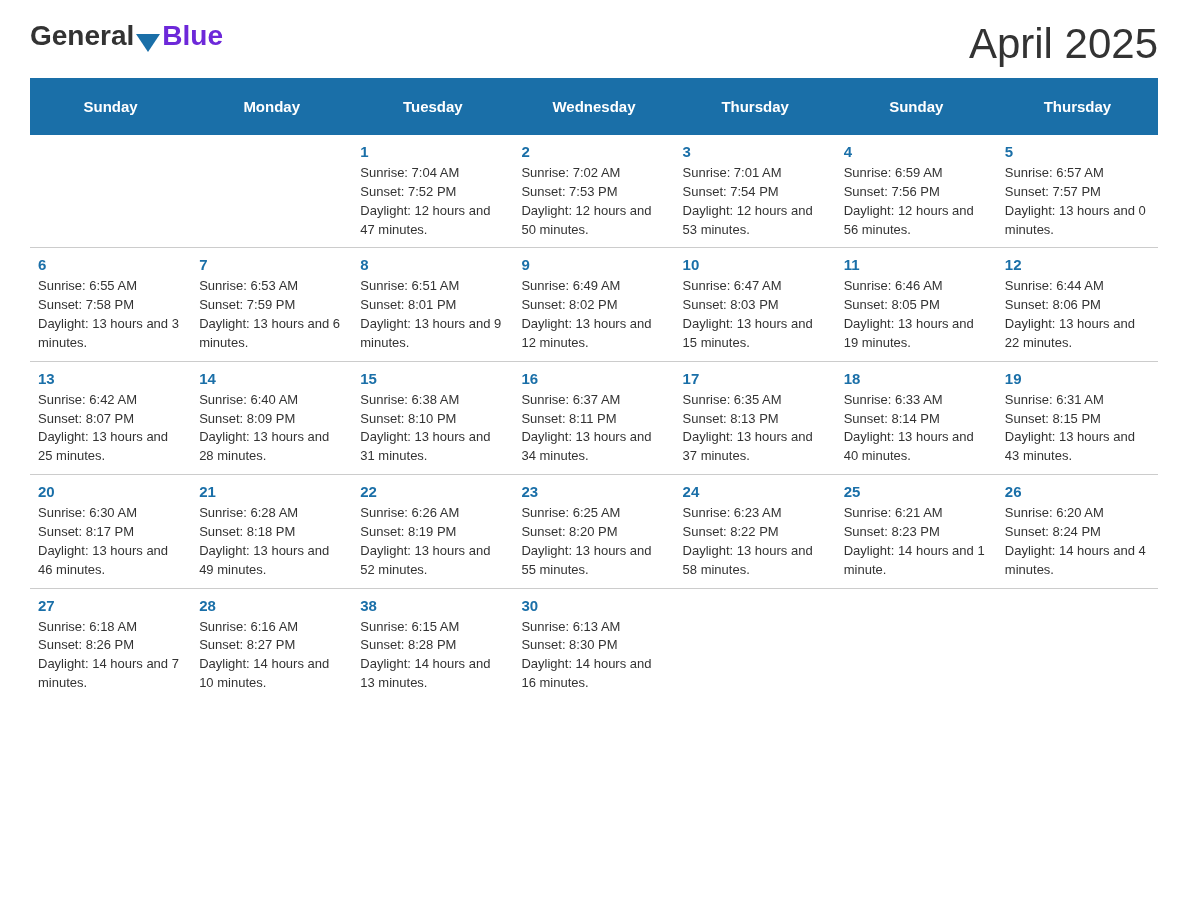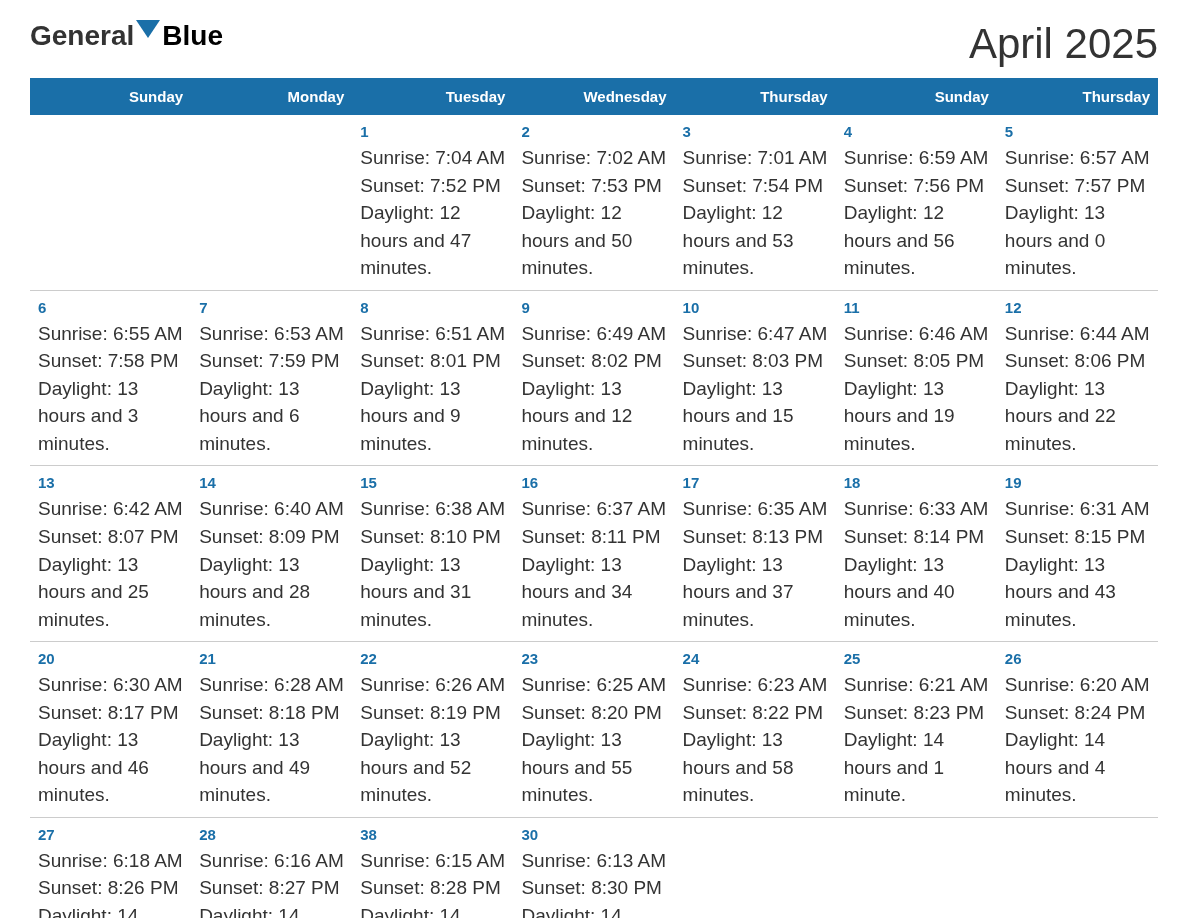--- a/index.html
+++ b/index.html
@@ -16,37 +16,37 @@
       align-items: flex-start;
       margin-bottom: 10px;
     }
     .logo {
       display: flex;
       flex-direction: column;
       align-items: flex-start;
     }
     .logo-text {
       display: flex;
-      align-items: flex-start;
+      align-items: flex-end;
       font-size: 28px;
       font-weight: bold;
       color: #333;
     }
     .logo-general { color: #333; }
     .logo-arrow {
       width: 0;
       height: 0;
       border-left: 12px solid transparent;
       border-right: 12px solid transparent;
       border-top: 18px solid #1a6fa8;
       margin: 0 2px;
       display: inline-block;
     }
     .logo-blue {
-      color: #000000;
+      color: #6d28d9;
       font-size: 28px;
       font-weight: bold;
     }
     .title-block {
       text-align: right;
     }
     .month-title {
       font-size: 42px;
       color: #333;
       font-weight: normal;
@@ -57,22 +57,22 @@
       margin-top: 4px;
     }
     .calendar {
       width: 100%;
       border-collapse: collapse;
       margin-top: 10px;
     }
     .calendar th {
       background-color: #1a6fa8;
       color: #fff;
-      padding: 10px 8px;
-      text-align: right;
+      padding: 20px 8px;
+      text-align: center;
       font-size: 15px;
       font-weight: bold;
     }
     .calendar td {
       vertical-align: top;
       padding: 8px;
       border-bottom: 1px solid #ccc;
       width: 14.285%;
       font-size: 13px;
       color: #333;
@@ -81,21 +81,21 @@
       border-bottom: none;
     }
     .day-number {
       font-size: 15px;
       font-weight: bold;
       color: #1a6fa8;
       margin-bottom: 4px;
     }
     .day-info {
       color: #333;
-      font-size: 19px;
+      font-size: 13px;
       line-height: 1.45;
     }
     .empty-cell {
       background: #fff;
     }
   </style>
 </head>
 <body>
 
 <div class="header">

